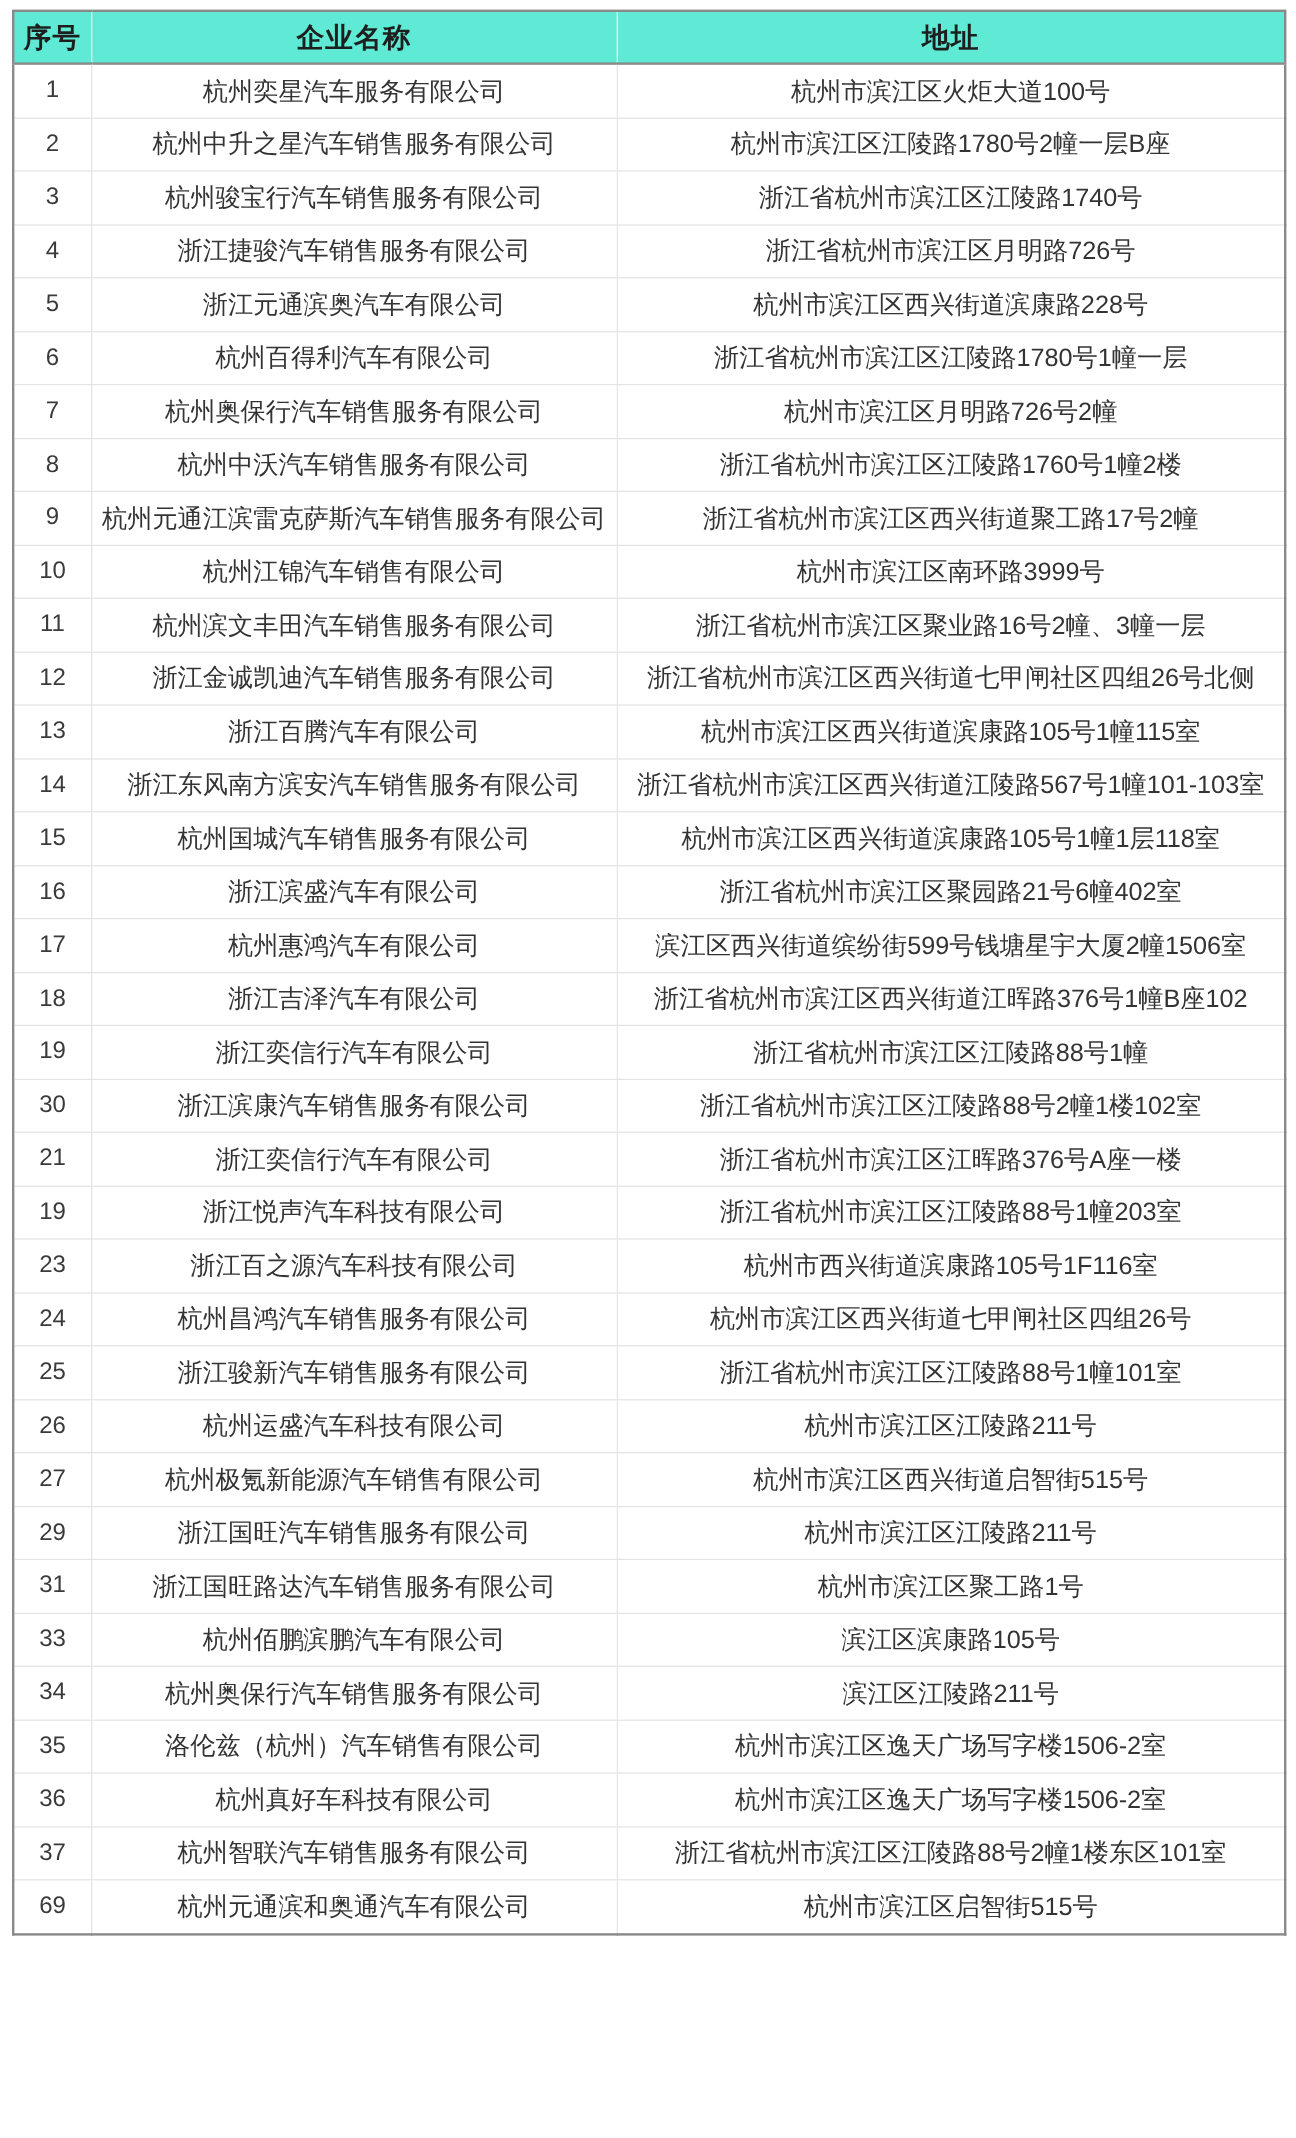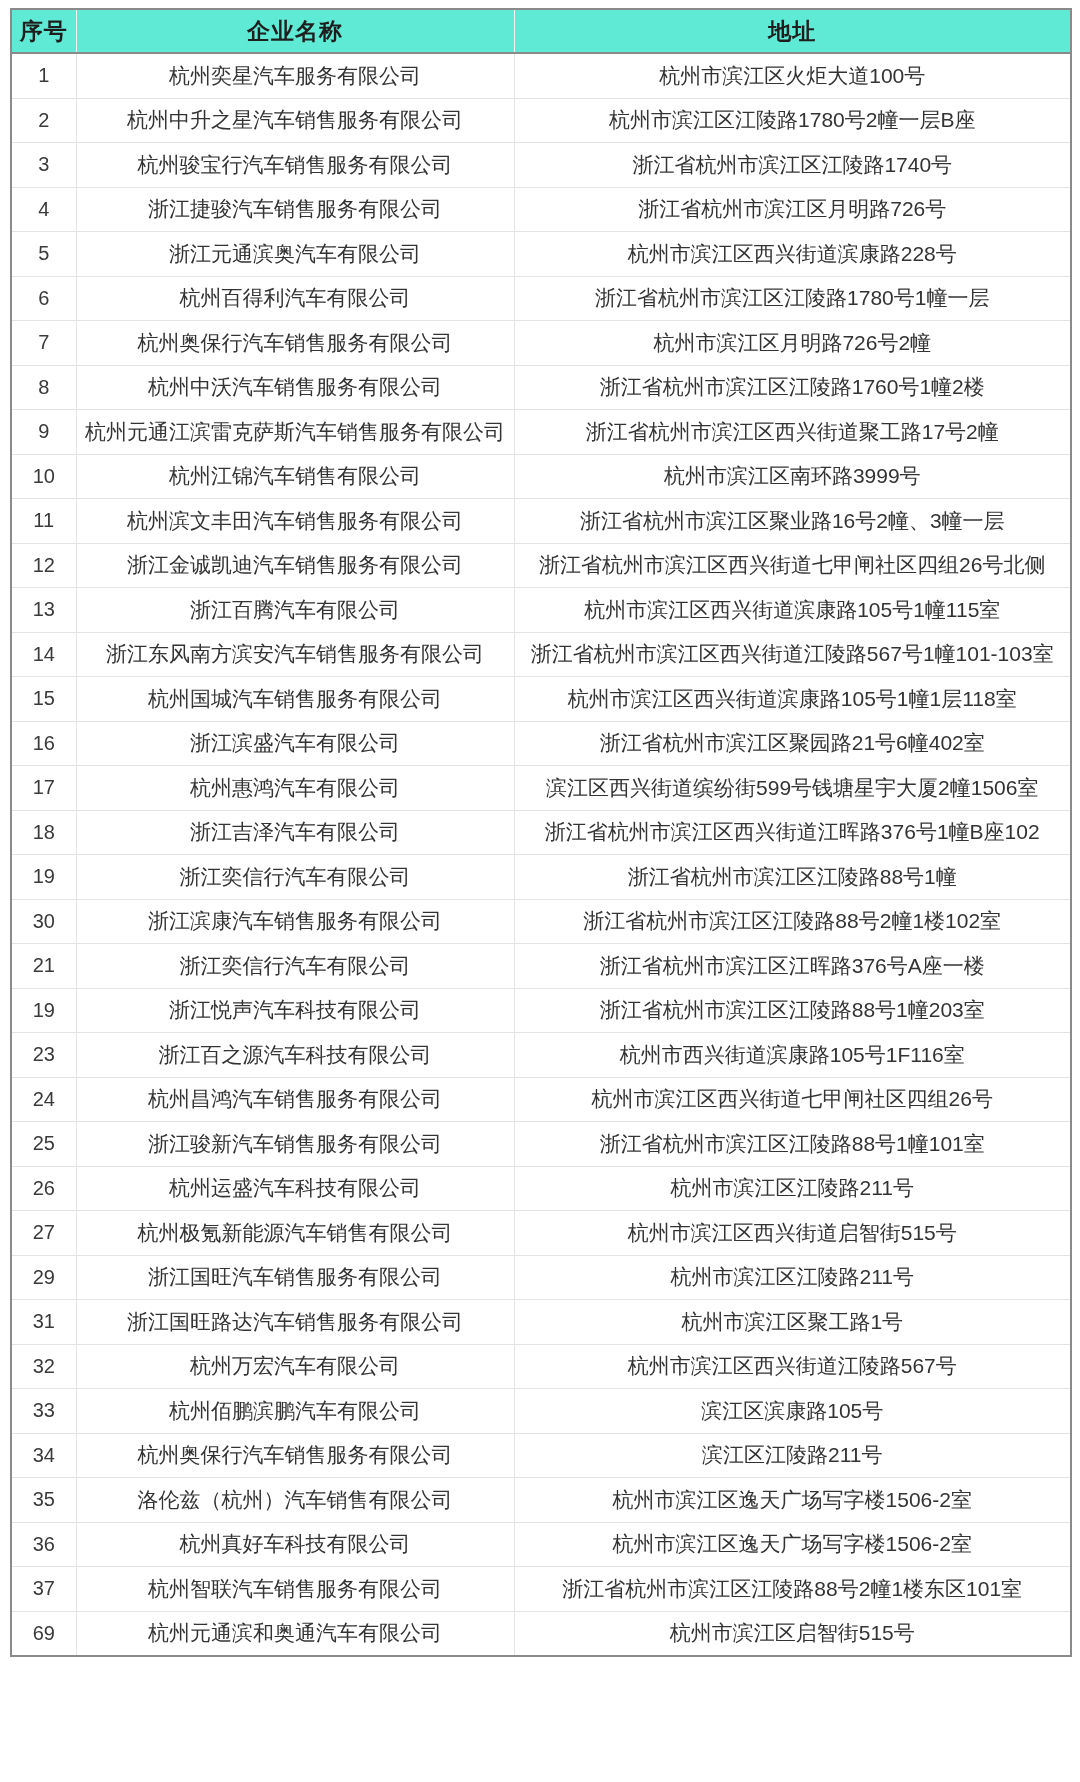--- a/index.html
+++ b/index.html
@@ -211,25 +211,20 @@
           <td class="cell-no">29</td>
           <td class="cell-name">浙江国旺汽车销售服务有限公司</td>
           <td class="cell-addr">杭州市滨江区江陵路211号</td>
         </tr>
         <tr>
           <td class="cell-no">31</td>
           <td class="cell-name">浙江国旺路达汽车销售服务有限公司</td>
           <td class="cell-addr">杭州市滨江区聚工路1号</td>
         </tr>
         <tr>
-          <td class="cell-no">32</td>
-          <td class="cell-name">杭州万宏汽车有限公司</td>
-          <td class="cell-addr">杭州市滨江区西兴街道江陵路567号</td>
-        </tr>
-        <tr>
           <td class="cell-no">33</td>
           <td class="cell-name">杭州佰鹏滨鹏汽车有限公司</td>
           <td class="cell-addr">滨江区滨康路105号</td>
         </tr>
         <tr>
           <td class="cell-no">34</td>
           <td class="cell-name">杭州奥保行汽车销售服务有限公司</td>
           <td class="cell-addr">滨江区江陵路211号</td>
         </tr>
         <tr>

